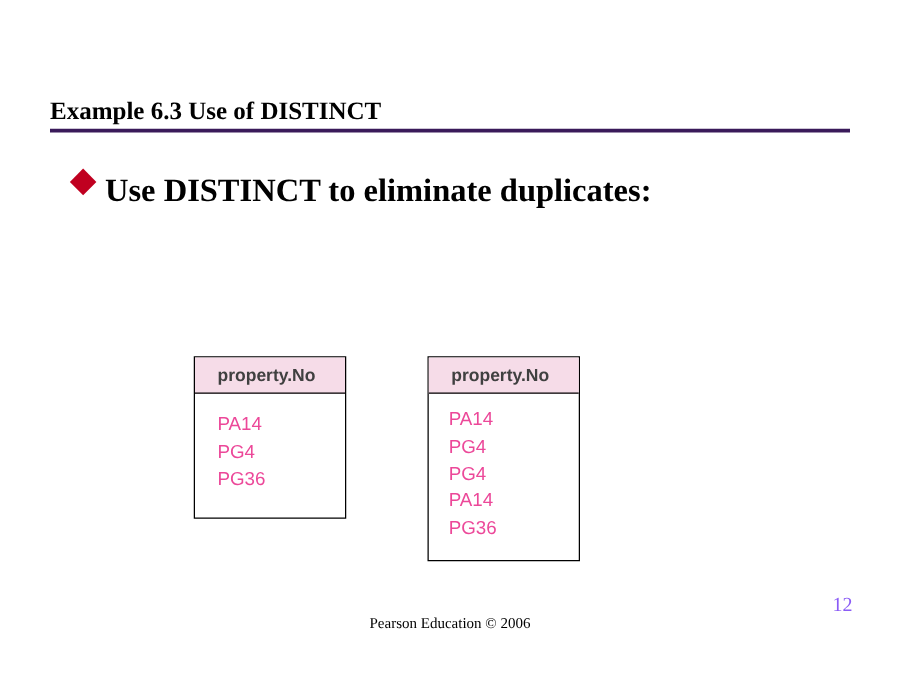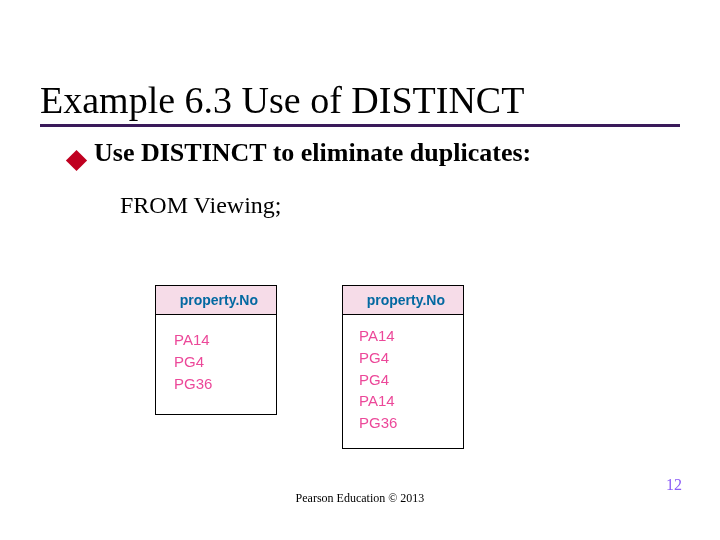--- a/index.html
+++ b/index.html
@@ -12,31 +12,31 @@
     overflow: hidden;
   }
   .title-wrap {
     position: absolute;
     top: 78px;
     left: 40px;
     right: 40px;
     border-bottom: 3px solid #3a1a5a;
   }
   .title {
-    font-size: 38px;
-    font-weight: normal;
+    font-size: 20px;
+    font-weight: bold;
     color: #000;
     padding-bottom: 2px;
   }
   .bullet-row {
     position: absolute;
     top: 138px;
-    left: 69px;
+    left: 59px;
     display: flex;
-    align-items: flex-end;
+    align-items: flex-start;
   }
   .diamond {
     width: 15px;
     height: 15px;
     background: #c00020;
     transform: rotate(45deg);
     margin-right: 10px;
     flex-shrink: 0;
     position: relative;
     top: 0px;
@@ -65,23 +65,23 @@
   .tbl {
     border: 1px solid #000;
     background: #fff;
   }
   .tbl-header {
     background: #f6dce8;
     border-bottom: 1px solid #000;
     font-family: Arial, sans-serif;
     font-weight: bold;
     font-size: 14px;
-    color: #0369a1;
+    color: #404040;
     padding: 6px 18px;
-    text-align: right;
+    text-align: left;
     min-width: 120px;
   }
   .tbl-body {
     padding: 14px 18px 20px 18px;
   }
   .tbl-cell {
     font-family: Arial, sans-serif;
     font-size: 15px;
     color: #ec4899;
     line-height: 1.45;
@@ -110,21 +110,20 @@
 <div class="title-wrap">
   <div class="title">Example 6.3  Use of DISTINCT</div>
 </div>
 
 <div class="bullet-row">
   <div class="diamond"></div>
   <div class="bullet-text">Use DISTINCT to eliminate duplicates:</div>
 </div>
 
 <div class="code-block">
-  <div>FROM Viewing;</div>
 </div>
 
 <div class="tables-row">
   <div class="tbl">
     <div class="tbl-header">property.No</div>
     <div class="tbl-body">
       <div class="tbl-cell">PA14</div>
       <div class="tbl-cell">PG4</div>
       <div class="tbl-cell">PG36</div>
     </div>
@@ -134,14 +133,14 @@
     <div class="tbl-body">
       <div class="tbl-cell">PA14</div>
       <div class="tbl-cell">PG4</div>
       <div class="tbl-cell">PG4</div>
       <div class="tbl-cell">PA14</div>
       <div class="tbl-cell">PG36</div>
     </div>
   </div>
 </div>
 
-<div class="footer">Pearson Education © 2013</div>
+<div class="footer">Pearson Education © 2006</div>
 <div class="page-num">12</div>
 
 </body></html>

